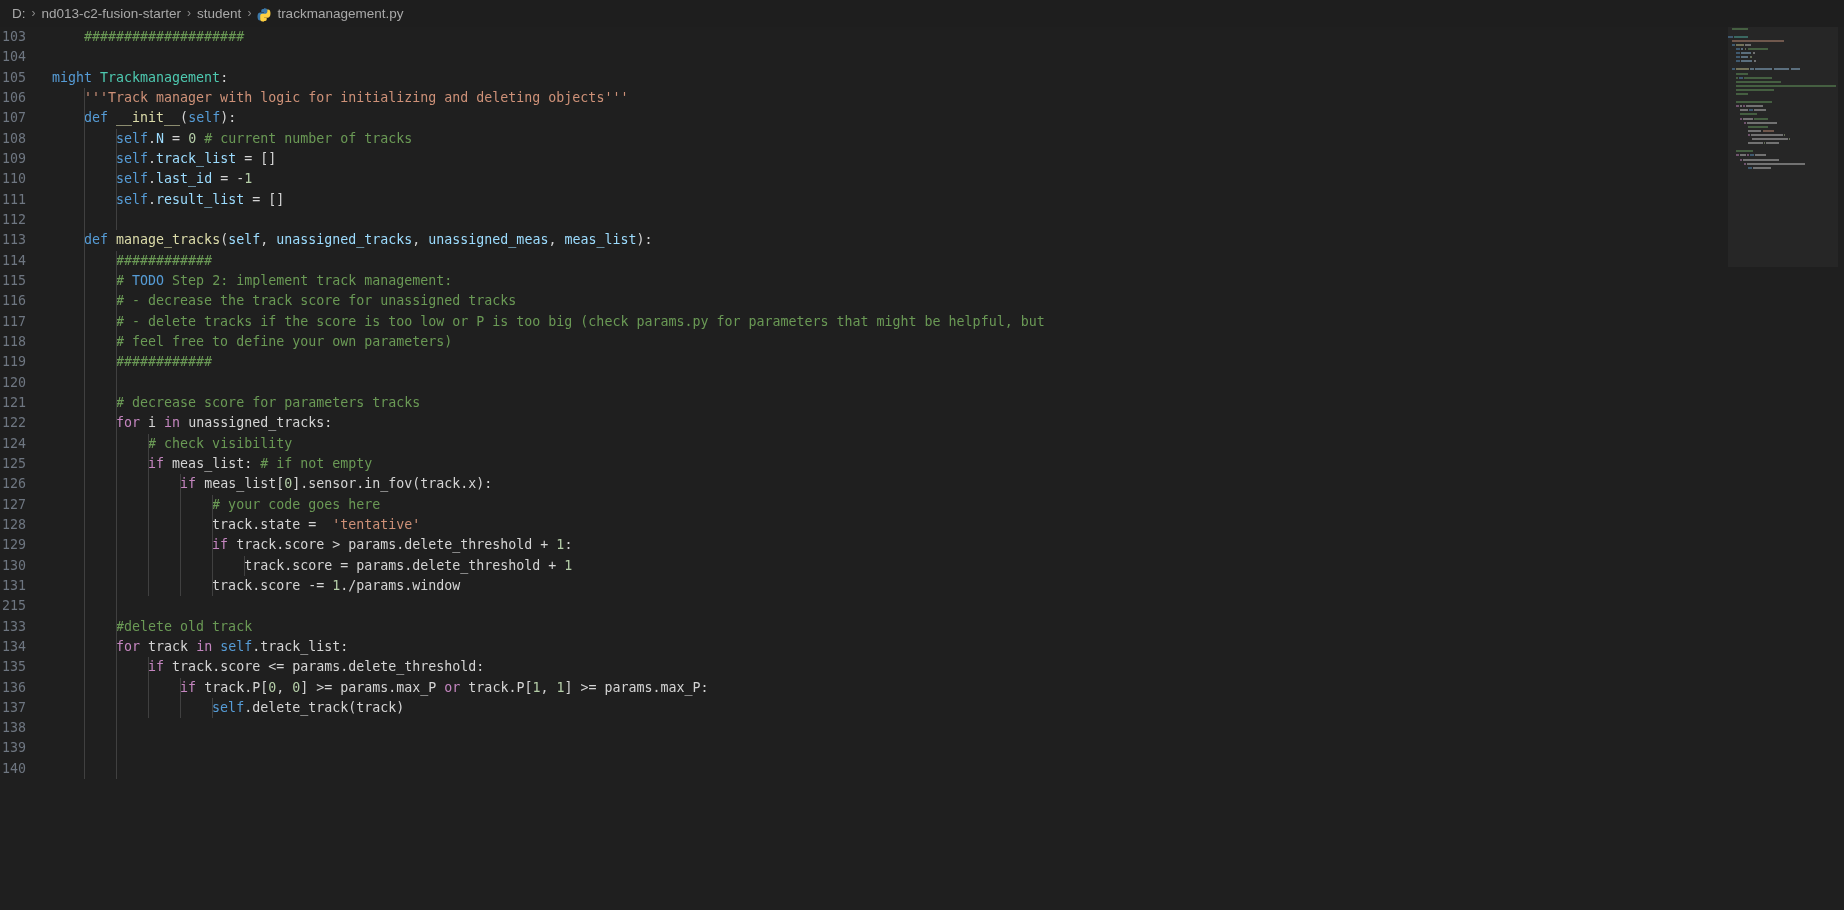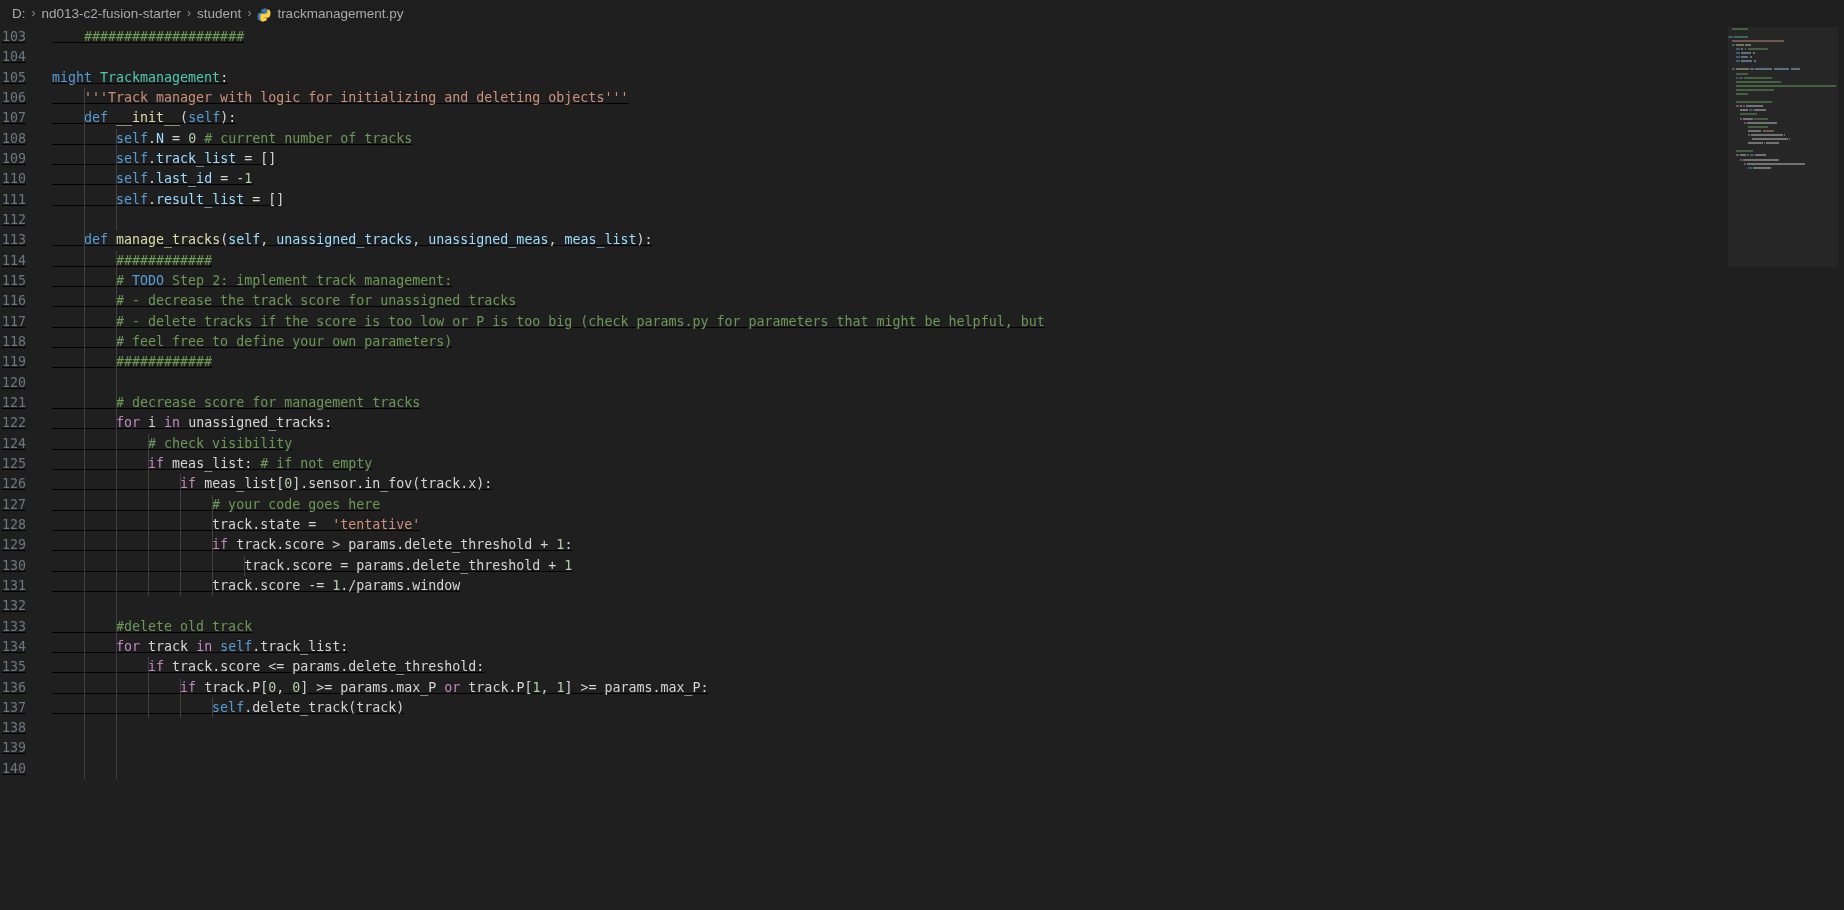--- a/index.html
+++ b/index.html
@@ -28,21 +28,21 @@
   
   #editor{
     position:relative;height:883px;background:#1f1f1f;overflow:hidden;
   }
   #code-scroll{
     position:absolute;top:0;left:0;right:0;bottom:0;
     font-size:13.3px;line-height:20.33px;
   }
   .line{
     height:20.33px;white-space:pre;position:relative;
-    display:flex;align-items:flex-start;text-decoration:underline;
+    display:flex;align-items:flex-start;
   }
   .ln{
     width:52px;min-width:52px;text-align:right;
     color:#6e7681;padding-right:26px;box-sizing:border-box;
     user-select:none;font-size:13.3px;
   }
   .code{position:relative;flex:1;color:#d4d4d4;}
   
   .guide{
     position:absolute;top:0;width:1px;height:20.33px;
@@ -106,31 +106,31 @@
       <div class="line"><span class="ln">111</span><span class="code"><span class="guide" style="left: 32.04px;"></span><span class="guide" style="left: 64.08px;"></span><span class="pl">        </span><span class="kw2">self</span><span class="pl">.</span><span class="param">result_list</span><span class="pl"> = []</span></span></div>
       <div class="line"><span class="ln">112</span><span class="code"><span class="guide" style="left: 32.04px;"></span><span class="guide" style="left: 64.08px;"></span></span></div>
       <div class="line"><span class="ln">113</span><span class="code"><span class="guide" style="left: 32.04px;"></span><span class="pl">    </span><span class="kw2">def </span><span class="fn">manage_tracks</span><span class="pl">(</span><span class="param">self</span><span class="pl">, </span><span class="param">unassigned_tracks</span><span class="pl">, </span><span class="param">unassigned_meas</span><span class="pl">, </span><span class="param">meas_list</span><span class="pl">):</span></span></div>
       <div class="line"><span class="ln">114</span><span class="code"><span class="guide" style="left: 32.04px;"></span><span class="guide" style="left: 64.08px;"></span><span class="pl">        </span><span class="cmt">############</span></span></div>
       <div class="line"><span class="ln">115</span><span class="code"><span class="guide" style="left: 32.04px;"></span><span class="guide" style="left: 64.08px;"></span><span class="pl">        </span><span class="cmt"># </span><span class="todo">TODO</span><span class="cmt"> Step 2: implement track management:</span></span></div>
       <div class="line"><span class="ln">116</span><span class="code"><span class="guide" style="left: 32.04px;"></span><span class="guide" style="left: 64.08px;"></span><span class="pl">        </span><span class="cmt"># - decrease the track score for unassigned tracks</span></span></div>
       <div class="line"><span class="ln">117</span><span class="code"><span class="guide" style="left: 32.04px;"></span><span class="guide" style="left: 64.08px;"></span><span class="pl">        </span><span class="cmt"># - delete tracks if the score is too low or P is too big (check params.py for parameters that might be helpful, but</span></span></div>
       <div class="line"><span class="ln">118</span><span class="code"><span class="guide" style="left: 32.04px;"></span><span class="guide" style="left: 64.08px;"></span><span class="pl">        </span><span class="cmt"># feel free to define your own parameters)</span></span></div>
       <div class="line"><span class="ln">119</span><span class="code"><span class="guide" style="left: 32.04px;"></span><span class="guide" style="left: 64.08px;"></span><span class="pl">        </span><span class="cmt">############</span></span></div>
       <div class="line"><span class="ln">120</span><span class="code"><span class="guide" style="left: 32.04px;"></span><span class="guide" style="left: 64.08px;"></span></span></div>
-      <div class="line"><span class="ln">121</span><span class="code"><span class="guide" style="left: 32.04px;"></span><span class="guide" style="left: 64.08px;"></span><span class="pl">        </span><span class="cmt"># decrease score for management tracks</span></span></div>
+      <div class="line"><span class="ln">121</span><span class="code"><span class="guide" style="left: 32.04px;"></span><span class="guide" style="left: 64.08px;"></span><span class="pl">        </span><span class="cmt"># decrease score for parameters tracks</span></span></div>
       <div class="line"><span class="ln">122</span><span class="code"><span class="guide" style="left: 32.04px;"></span><span class="guide" style="left: 64.08px;"></span><span class="pl">        </span><span class="kw">for </span><span class="pl">i </span><span class="kw">in </span><span class="pl">unassigned_tracks:</span></span></div>
       <div class="line"><span class="ln">124</span><span class="code"><span class="guide" style="left: 32.04px;"></span><span class="guide" style="left: 64.08px;"></span><span class="guide" style="left: 96.12px;"></span><span class="pl">            </span><span class="cmt"># check visibility</span></span></div>
       <div class="line"><span class="ln">125</span><span class="code"><span class="guide" style="left: 32.04px;"></span><span class="guide" style="left: 64.08px;"></span><span class="guide" style="left: 96.12px;"></span><span class="pl">            </span><span class="kw">if </span><span class="pl">meas_list: </span><span class="cmt"># if not empty</span></span></div>
       <div class="line"><span class="ln">126</span><span class="code"><span class="guide" style="left: 32.04px;"></span><span class="guide" style="left: 64.08px;"></span><span class="guide" style="left: 96.12px;"></span><span class="guide" style="left: 128.16px;"></span><span class="pl">                </span><span class="kw">if </span><span class="pl">meas_list[</span><span class="num">0</span><span class="pl">].sensor.in_fov(track.x):</span></span></div>
       <div class="line"><span class="ln">127</span><span class="code"><span class="guide" style="left: 32.04px;"></span><span class="guide" style="left: 64.08px;"></span><span class="guide" style="left: 96.12px;"></span><span class="guide" style="left: 128.16px;"></span><span class="guide" style="left: 160.2px;"></span><span class="pl">                    </span><span class="cmt"># your code goes here</span></span></div>
       <div class="line"><span class="ln">128</span><span class="code"><span class="guide" style="left: 32.04px;"></span><span class="guide" style="left: 64.08px;"></span><span class="guide" style="left: 96.12px;"></span><span class="guide" style="left: 128.16px;"></span><span class="guide" style="left: 160.2px;"></span><span class="pl">                    </span><span class="pl">track.state =  </span><span class="str">'tentative'</span></span></div>
       <div class="line"><span class="ln">129</span><span class="code"><span class="guide" style="left: 32.04px;"></span><span class="guide" style="left: 64.08px;"></span><span class="guide" style="left: 96.12px;"></span><span class="guide" style="left: 128.16px;"></span><span class="guide" style="left: 160.2px;"></span><span class="pl">                    </span><span class="kw">if </span><span class="pl">track.score &gt; params.delete_threshold + </span><span class="num">1</span><span class="pl">:</span></span></div>
       <div class="line"><span class="ln">130</span><span class="code"><span class="guide" style="left: 32.04px;"></span><span class="guide" style="left: 64.08px;"></span><span class="guide" style="left: 96.12px;"></span><span class="guide" style="left: 128.16px;"></span><span class="guide" style="left: 160.2px;"></span><span class="guide" style="left: 192.24px;"></span><span class="pl">                        </span><span class="pl">track.score = params.delete_threshold + </span><span class="num">1</span></span></div>
       <div class="line"><span class="ln">131</span><span class="code"><span class="guide" style="left: 32.04px;"></span><span class="guide" style="left: 64.08px;"></span><span class="guide" style="left: 96.12px;"></span><span class="guide" style="left: 128.16px;"></span><span class="guide" style="left: 160.2px;"></span><span class="pl">                    </span><span class="pl">track.score -= </span><span class="num">1</span><span class="pl">./params.window</span></span></div>
-      <div class="line"><span class="ln">132</span><span class="code"><span class="guide" style="left: 32.04px;"></span><span class="guide" style="left: 64.08px;"></span></span></div>
+      <div class="line"><span class="ln">215</span><span class="code"><span class="guide" style="left: 32.04px;"></span><span class="guide" style="left: 64.08px;"></span></span></div>
       <div class="line"><span class="ln">133</span><span class="code"><span class="guide" style="left: 32.04px;"></span><span class="guide" style="left: 64.08px;"></span><span class="pl">        </span><span class="cmt">#delete old track</span></span></div>
       <div class="line"><span class="ln">134</span><span class="code"><span class="guide" style="left: 32.04px;"></span><span class="guide" style="left: 64.08px;"></span><span class="pl">        </span><span class="kw">for </span><span class="pl">track </span><span class="kw">in </span><span class="kw2">self</span><span class="pl">.track_list:</span></span></div>
       <div class="line"><span class="ln">135</span><span class="code"><span class="guide" style="left: 32.04px;"></span><span class="guide" style="left: 64.08px;"></span><span class="guide" style="left: 96.12px;"></span><span class="pl">            </span><span class="kw">if </span><span class="pl">track.score &lt;= params.delete_threshold:</span></span></div>
       <div class="line"><span class="ln">136</span><span class="code"><span class="guide" style="left: 32.04px;"></span><span class="guide" style="left: 64.08px;"></span><span class="guide" style="left: 96.12px;"></span><span class="guide" style="left: 128.16px;"></span><span class="pl">                </span><span class="kw">if </span><span class="pl">track.P[</span><span class="num">0</span><span class="pl">, </span><span class="num">0</span><span class="pl">] &gt;= params.max_P </span><span class="kw">or </span><span class="pl">track.P[</span><span class="num">1</span><span class="pl">, </span><span class="num">1</span><span class="pl">] &gt;= params.max_P:</span></span></div>
       <div class="line"><span class="ln">137</span><span class="code"><span class="guide" style="left: 32.04px;"></span><span class="guide" style="left: 64.08px;"></span><span class="guide" style="left: 96.12px;"></span><span class="guide" style="left: 128.16px;"></span><span class="guide" style="left: 160.2px;"></span><span class="pl">                    </span><span class="kw2">self</span><span class="pl">.delete_track(track)</span></span></div>
       <div class="line"><span class="ln">138</span><span class="code"><span class="guide" style="left: 32.04px;"></span><span class="guide" style="left: 64.08px;"></span></span></div>
       <div class="line"><span class="ln">139</span><span class="code"><span class="guide" style="left: 32.04px;"></span><span class="guide" style="left: 64.08px;"></span></span></div>
       <div class="line"><span class="ln">140</span><span class="code"><span class="guide" style="left: 32.04px;"></span><span class="guide" style="left: 64.08px;"></span></span></div>
     </div>
   <div id="minimap">

